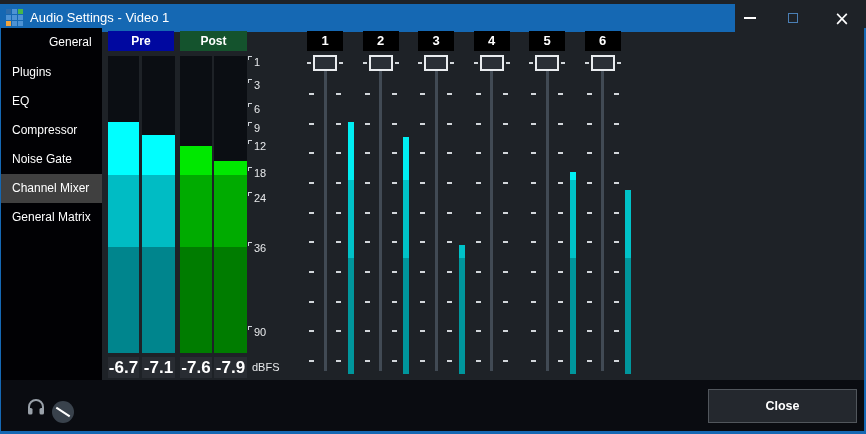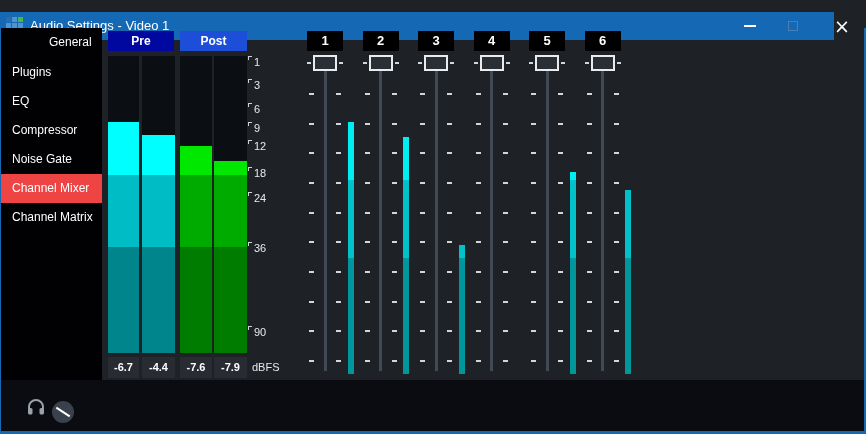--- a/index.html
+++ b/index.html
@@ -5,21 +5,21 @@
   * { margin:0; padding:0; box-sizing:border-box; }
   html,body { background:#15181c; }
   .window {
     position:relative; width:866px; height:434px; overflow:hidden;
     font-family:"Liberation Sans", sans-serif;
     background:#1e2227;
   }
   .abs { position:absolute; }
 
   
-  .titlebar { position:absolute; left:0; top:12px; width:834px; height:28px; background:#1568b3;padding-left:48px; }
+  .titlebar { position:absolute; left:0; top:4px; width:735px; height:28px; background:#1568b3;padding-left:48px; }
   .titlebar .title { position:absolute; left:30px; top:0; height:28px; line-height:28px;
     color:#ffffff; font-size:13px; white-space:nowrap; }
   .logo { position:absolute; left:6px; top:5px; width:19px; height:19px;
     display:grid; grid-template-columns:repeat(3,5px); grid-template-rows:repeat(3,5px); gap:1px; }
   .logo i { display:block; }
   .winbtn { position:absolute; top:0; height:28px; width:42px; display:flex;
     align-items:center; justify-content:center; cursor:default; }
   .min-glyph { width:12px; height:2px; background:#ffffff; }
   .max-glyph { width:10px; height:10px; border:1px solid #4a7fb5; }
   .close-glyph { color:#ffffff; font-size:19px; line-height:19px; font-family:"DejaVu Sans", sans-serif; }
@@ -37,21 +37,21 @@
 
   
   .footer { position:absolute; left:1px; top:380px; width:863px; height:51px; background:#0a0c11; }
 
   
   .grp-header { position:absolute; top:31px; height:20px; background:#0008a0;
     color:#ffffff; font-size:12px; font-weight:bold; text-align:center; line-height:20px; }
   .meter-col { position:absolute; top:56px; height:297px; background:#0b0e13; }
   .meter-seg { position:absolute; }
   .readout { position:absolute; top:357px; height:21px; background:#282c32;
-    color:#ffffff; font-size:11px; font-weight:bold; text-align:center; line-height:21px; }
+    color:#ffffff; font-size:17px; font-weight:bold; text-align:center; line-height:21px; }
   .dbfs { position:absolute; left:252px; top:358px; height:18px; line-height:18px;
     color:#e6e8ea; font-size:11px; }
 
   
   .scale-tick { position:absolute; left:248px; height:14px; color:#e8eaec; font-size:11px;
     line-height:14px; white-space:nowrap; }
   .scale-tick .mark { display:inline-block; width:4px; height:4px;
     border-left:1px solid #cfd3d8; border-top:1px solid #cfd3d8;
     margin-right:2px; vertical-align:top; margin-top:1px; }
 
@@ -102,39 +102,39 @@
       <span class="close-glyph">×</span>
     </div>
   </div>
 
   <div class="sidebar" id="sidebar">
       <div class="side-item" style="top: 0; padding-left: 48px;">General</div>
       <div class="side-item" style="top: 59px;">EQ</div>
       <div class="side-item" style="top: 30px;">Plugins</div>
       <div class="side-item" style="top: 117px;">Noise Gate</div>
       <div class="side-item" style="top: 88px;">Compressor</div>
-      <div class="side-item selected" style="top: 146px; background: #ef4444;">Channel Mixer</div>
-      <div class="side-item" style="top: 175px;">Channel Matrix</div>
+      <div class="side-item selected" style="top: 146px; background: #404040;">Channel Mixer</div>
+      <div class="side-item" style="top: 175px;">General Matrix</div>
     </div>
 
   <div class="footer"></div>
 
   <div id="meters" class="abs" style="left:0;top:0;">
       <div class="grp-header" style="left: 108px; width: 66px; background: rgb(0, 8, 160);">Pre</div>
-      <div class="grp-header" style="left: 180px; width: 67px; background: #1d4ed8;">Post</div>
+      <div class="grp-header" style="left: 180px; width: 67px; background: #14532d;">Post</div>
       <div class="meter-col" style="left: 108px; width: 31px;"></div>
       <div class="meter-seg" style="left: 108px; width: 31px; top: 122px; height: 53px; background: rgb(0, 255, 255);"></div>
       <div class="meter-seg" style="left: 108px; width: 31px; top: 175px; height: 72px; background: rgb(0, 188, 196);"></div>
       <div class="meter-seg" style="left: 108px; width: 31px; top: 247px; height: 106px; background: rgb(0, 133, 141);"></div>
       <div class="readout" style="left: 108px; width: 31px;">-6.7</div>
       <div class="meter-col" style="left: 142px; width: 33px;"></div>
       <div class="meter-seg" style="left: 142px; width: 33px; top: 135px; height: 40px; background: rgb(0, 255, 255);"></div>
       <div class="meter-seg" style="left: 142px; width: 33px; top: 175px; height: 72px; background: rgb(0, 188, 196);"></div>
       <div class="meter-seg" style="left: 142px; width: 33px; top: 247px; height: 106px; background: rgb(0, 133, 141);"></div>
-      <div class="readout" style="left: 142px; width: 33px;">-4.4</div>
+      <div class="readout" style="left: 142px; width: 33px;">-7.1</div>
       <div class="meter-col" style="left: 180px; width: 32px;"></div>
       <div class="meter-seg" style="left: 180px; width: 32px; top: 146px; height: 29px; background: rgb(0, 232, 0);"></div>
       <div class="meter-seg" style="left: 180px; width: 32px; top: 175px; height: 72px; background: rgb(0, 171, 0);"></div>
       <div class="meter-seg" style="left: 180px; width: 32px; top: 247px; height: 106px; background: rgb(0, 124, 0);"></div>
       <div class="readout" style="left: 180px; width: 32px;">-7.6</div>
       <div class="meter-col" style="left: 214px; width: 33px;"></div>
       <div class="meter-seg" style="left: 214px; width: 33px; top: 161px; height: 14px; background: rgb(0, 232, 0);"></div>
       <div class="meter-seg" style="left: 214px; width: 33px; top: 175px; height: 72px; background: rgb(0, 171, 0);"></div>
       <div class="meter-seg" style="left: 214px; width: 33px; top: 247px; height: 106px; background: rgb(0, 124, 0);"></div>
       <div class="readout" style="left: 214px; width: 33px;">-7.9</div>
@@ -319,17 +319,18 @@
   <div class="dbfs">dBFS</div>
 
   <svg class="hp-icon" viewBox="0 0 20 20">
     <path d="M3 15 v-5 a7 7 0 0 1 14 0 v5" fill="none" stroke="#99a1a9" stroke-width="2"></path>
     <rect x="2" y="11" width="4.5" height="6.5" rx="1.6" fill="#99a1a9"></rect>
     <rect x="13.5" y="11" width="4.5" height="6.5" rx="1.6" fill="#99a1a9"></rect>
   </svg>
   <div class="knob">
     <div class="needle"></div>
   </div>
+  <div class="close-btn">Close</div>
 
   <div class="abs b-left"></div>
   <div class="abs b-right"></div>
   <div class="abs b-bottom"></div>
 </div>
 
 </body></html>

